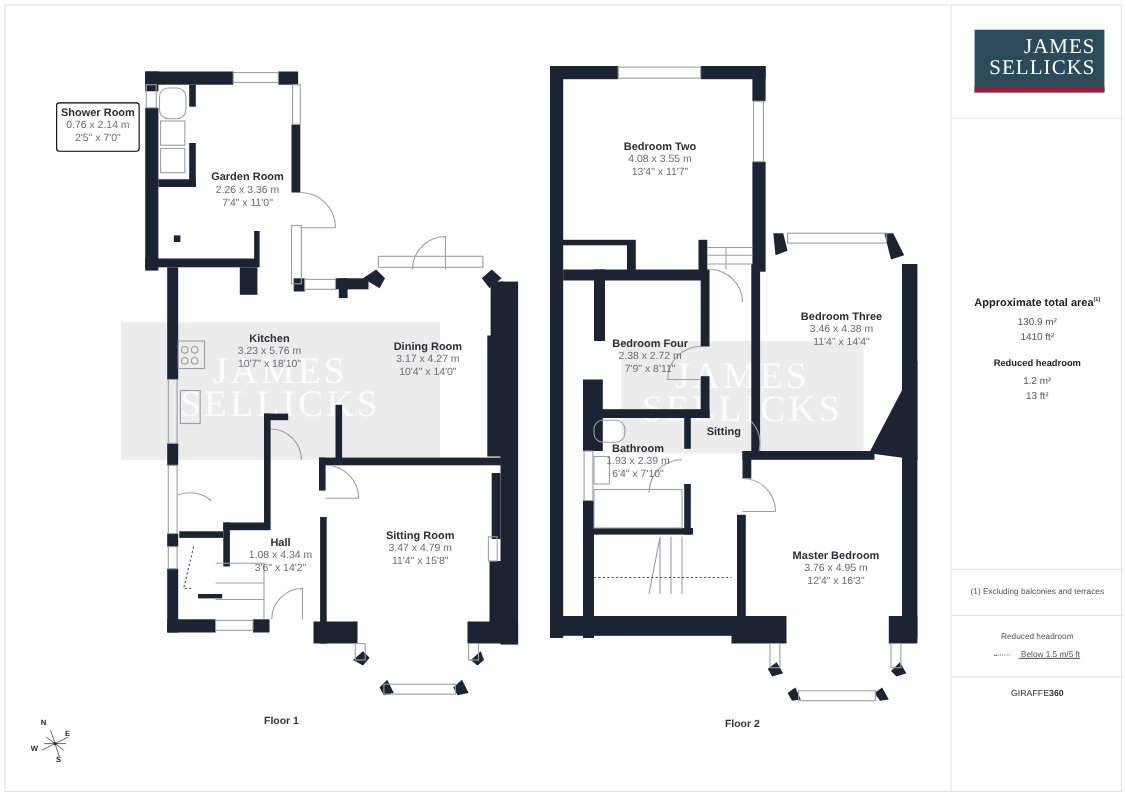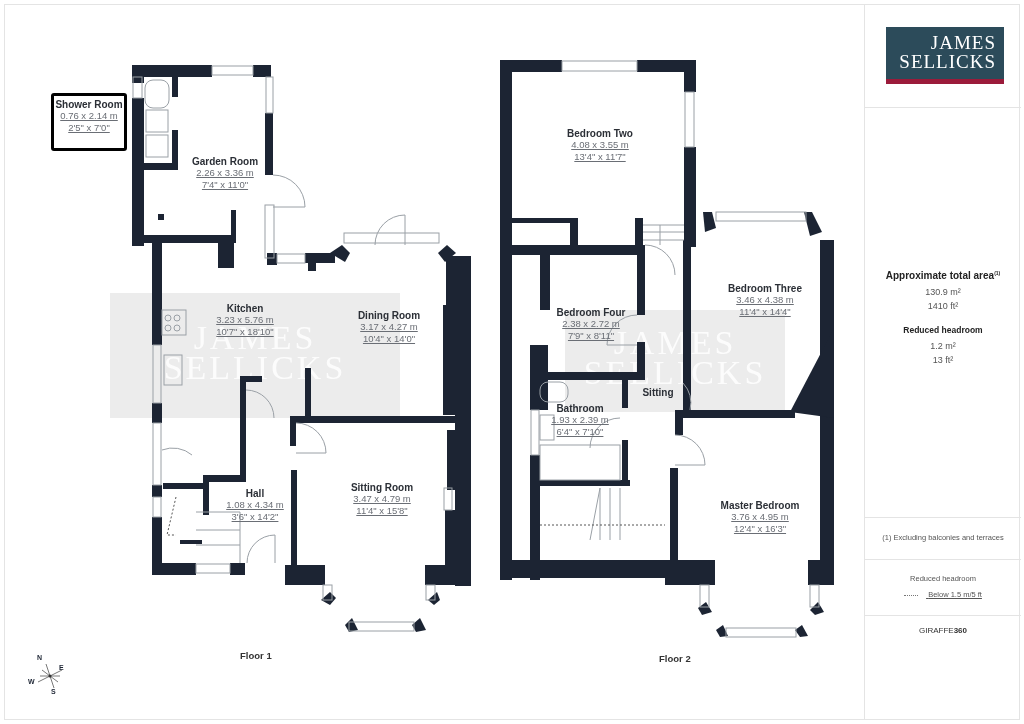--- a/index.html
+++ b/index.html
@@ -9,26 +9,26 @@
   .sb-sec { position: absolute; left: 0; width: 156px; border-bottom: 1px solid #e4e4e4; text-align: center; }
   .logo { position: absolute; left: 21px; top: 23px; width: 118px; height: 57px; background: #2c4b5a; }
   .logo-bar { position: absolute; left: 0; bottom: 0; width: 100%; height: 5px; background: #9b1b3a; }
   .logo-text { position: absolute; right: 8px; top: 6px; color: #fff; font-family: "Liberation Serif", serif; font-size: 19px; line-height: 19px; text-align: right; letter-spacing: 1px; }
   .area-title { font-weight: bold; font-size: 10px; color: #222; margin-top: 14px; }
   .area-val { font-size: 9px; color: #555; margin-top: 6px; }
   .sub-title { font-weight: bold; font-size: 8.5px; color: #222; margin-top: 14px; }
   .small { font-size: 7.5px; color: #555; }
   .plan-text { position: absolute; text-align: center; white-space: nowrap; }
   .room-name { font-weight: bold; font-size: 10px; color: #2b2f36; display: block; }
-  .room-dim { font-size: 9.5px; color: #6a6e75; display: block; line-height: 12px; text-decoration: underline; }
+  .room-dim { font-size: 9.5px; color: #6a6e75; display: block; line-height: 12px; }
   .floor-label { position: absolute; font-weight: bold; font-size: 9.5px; color: #333; text-align: center; }
   .wm { position: absolute; background: rgba(200,200,200,0.35); }
   .wm-text { position: absolute; color: rgba(255,255,255,0.85); font-family: "Liberation Serif", serif; font-size: 34px; line-height: 30px; letter-spacing: 3px; text-align: center; }
   svg { position: absolute; left: 0; top: 0; }
-  .shower-box { position: absolute; left: 51px; top: 93px; width: 76px; height: 58px; border: 3px solid #000000; border-radius: 3px; background: #fff; text-align: center; padding-top: 3px; }
+  .shower-box { position: absolute; left: 51px; top: 93px; width: 76px; height: 45px; border: 1px solid #000000; border-radius: 3px; background: #fff; text-align: center; padding-top: 3px; }
   .compass { position: absolute; left: 26px; top: 656px; width: 50px; height: 40px; }
 </style>
 </head>
 <body>
 
 <div class="frame"></div>
 
 <div class="wm" style="left:110px;top:293px;width:290px;height:125px;">
   <div class="wm-text" style="left:0;top:30px;width:290px;">
     <span>JAMES</span><br>

